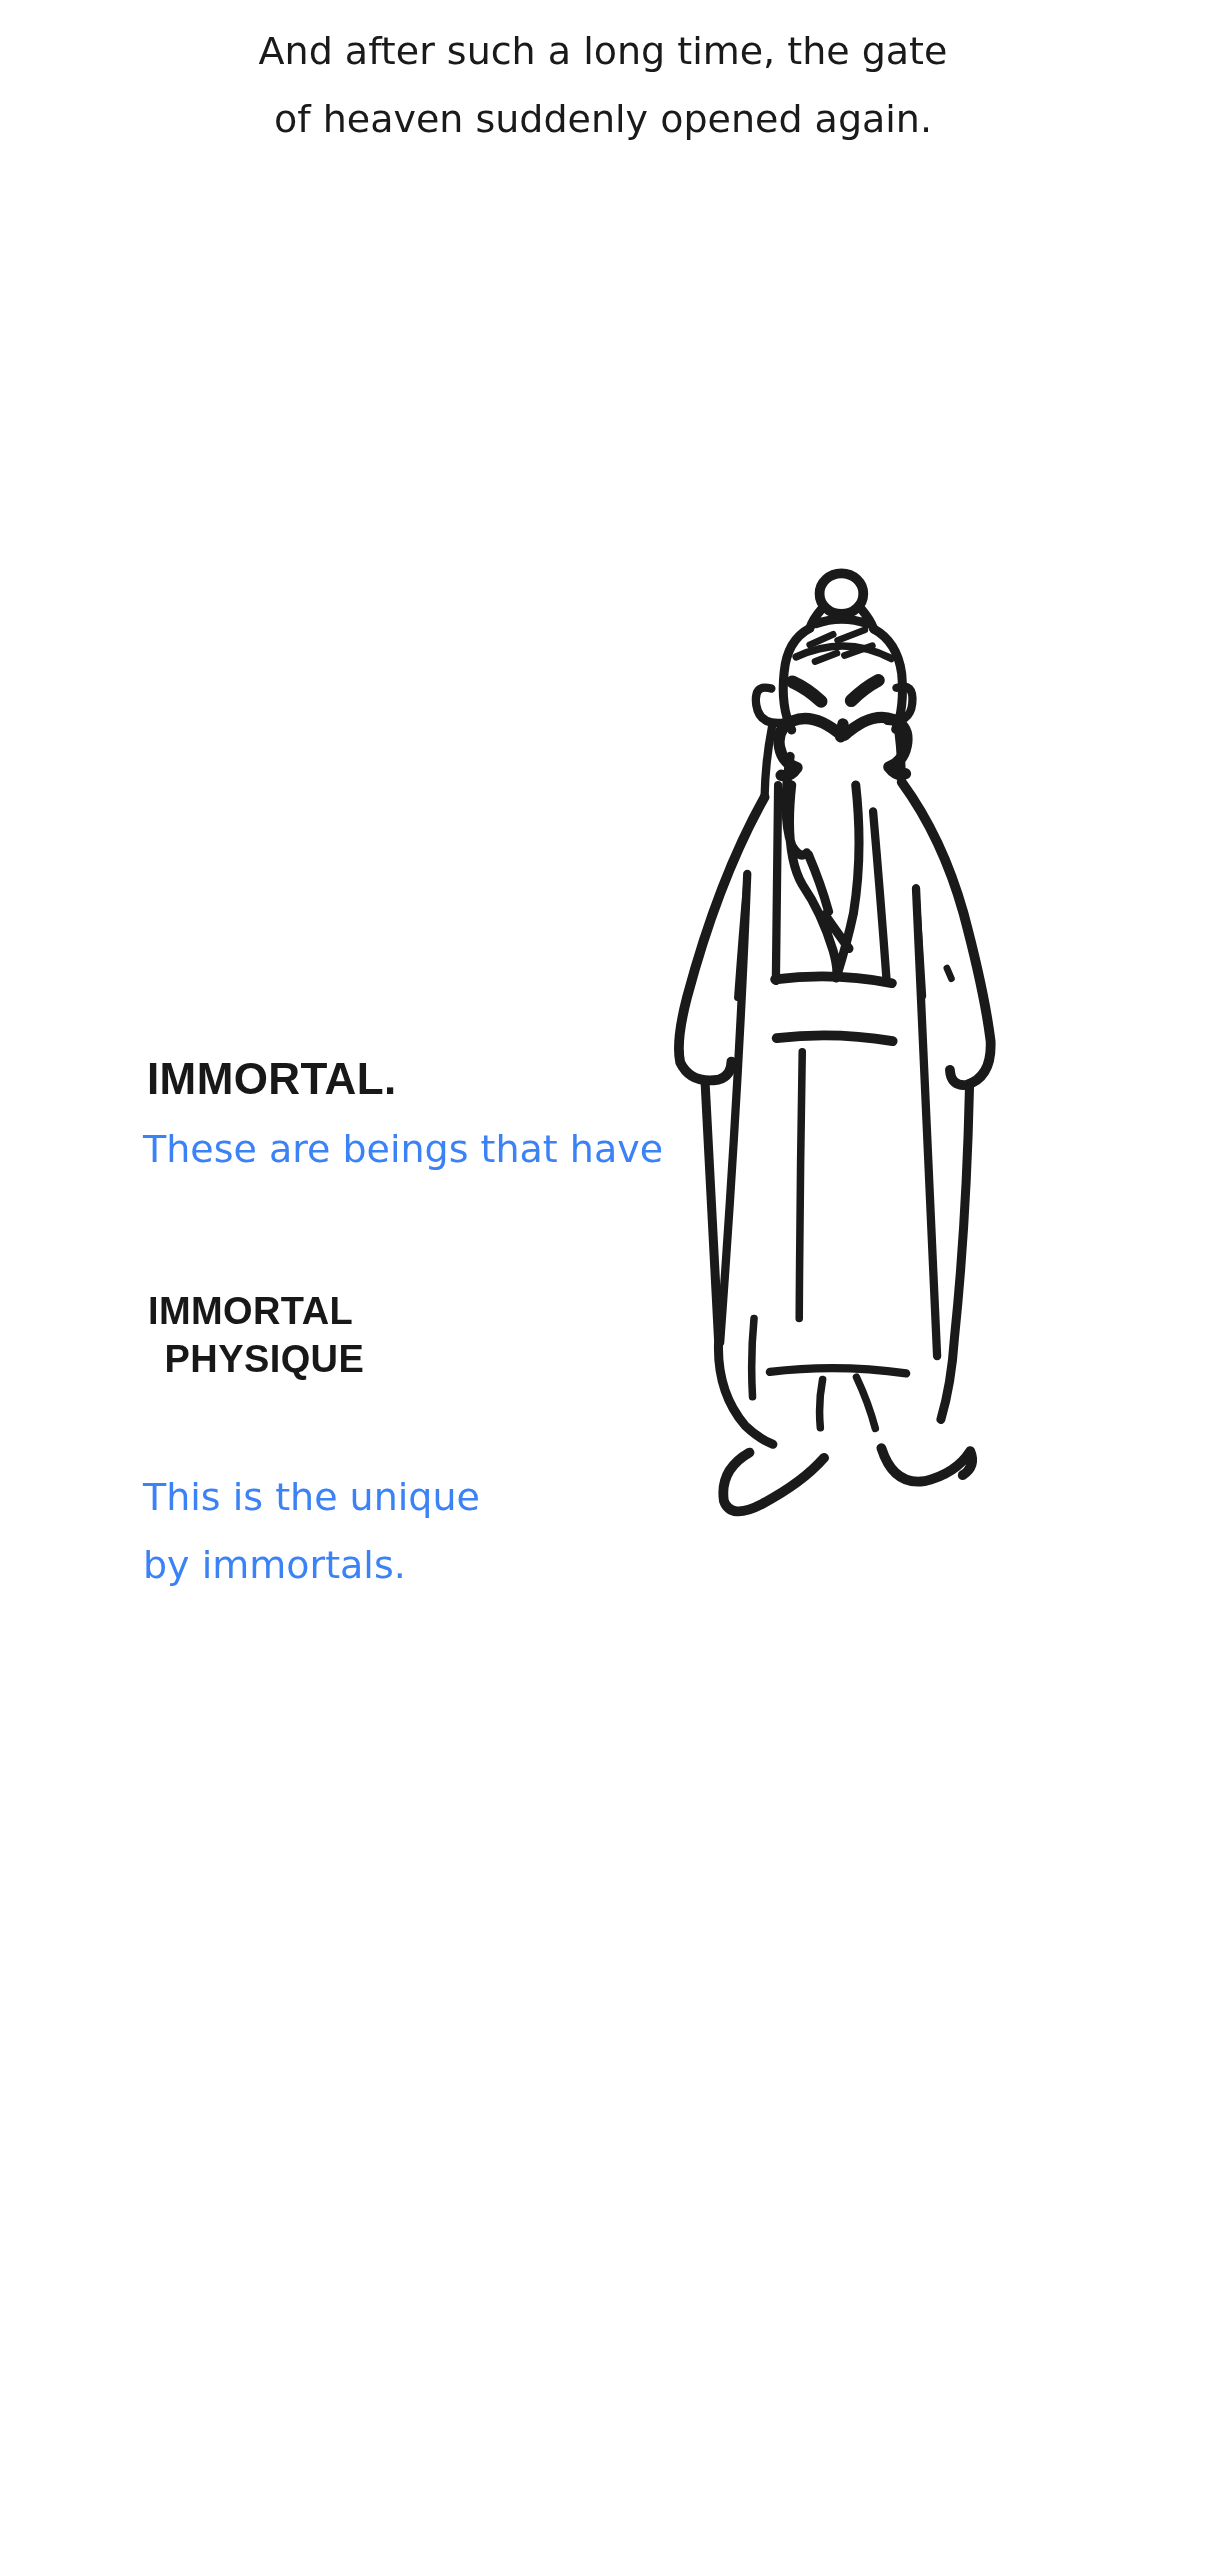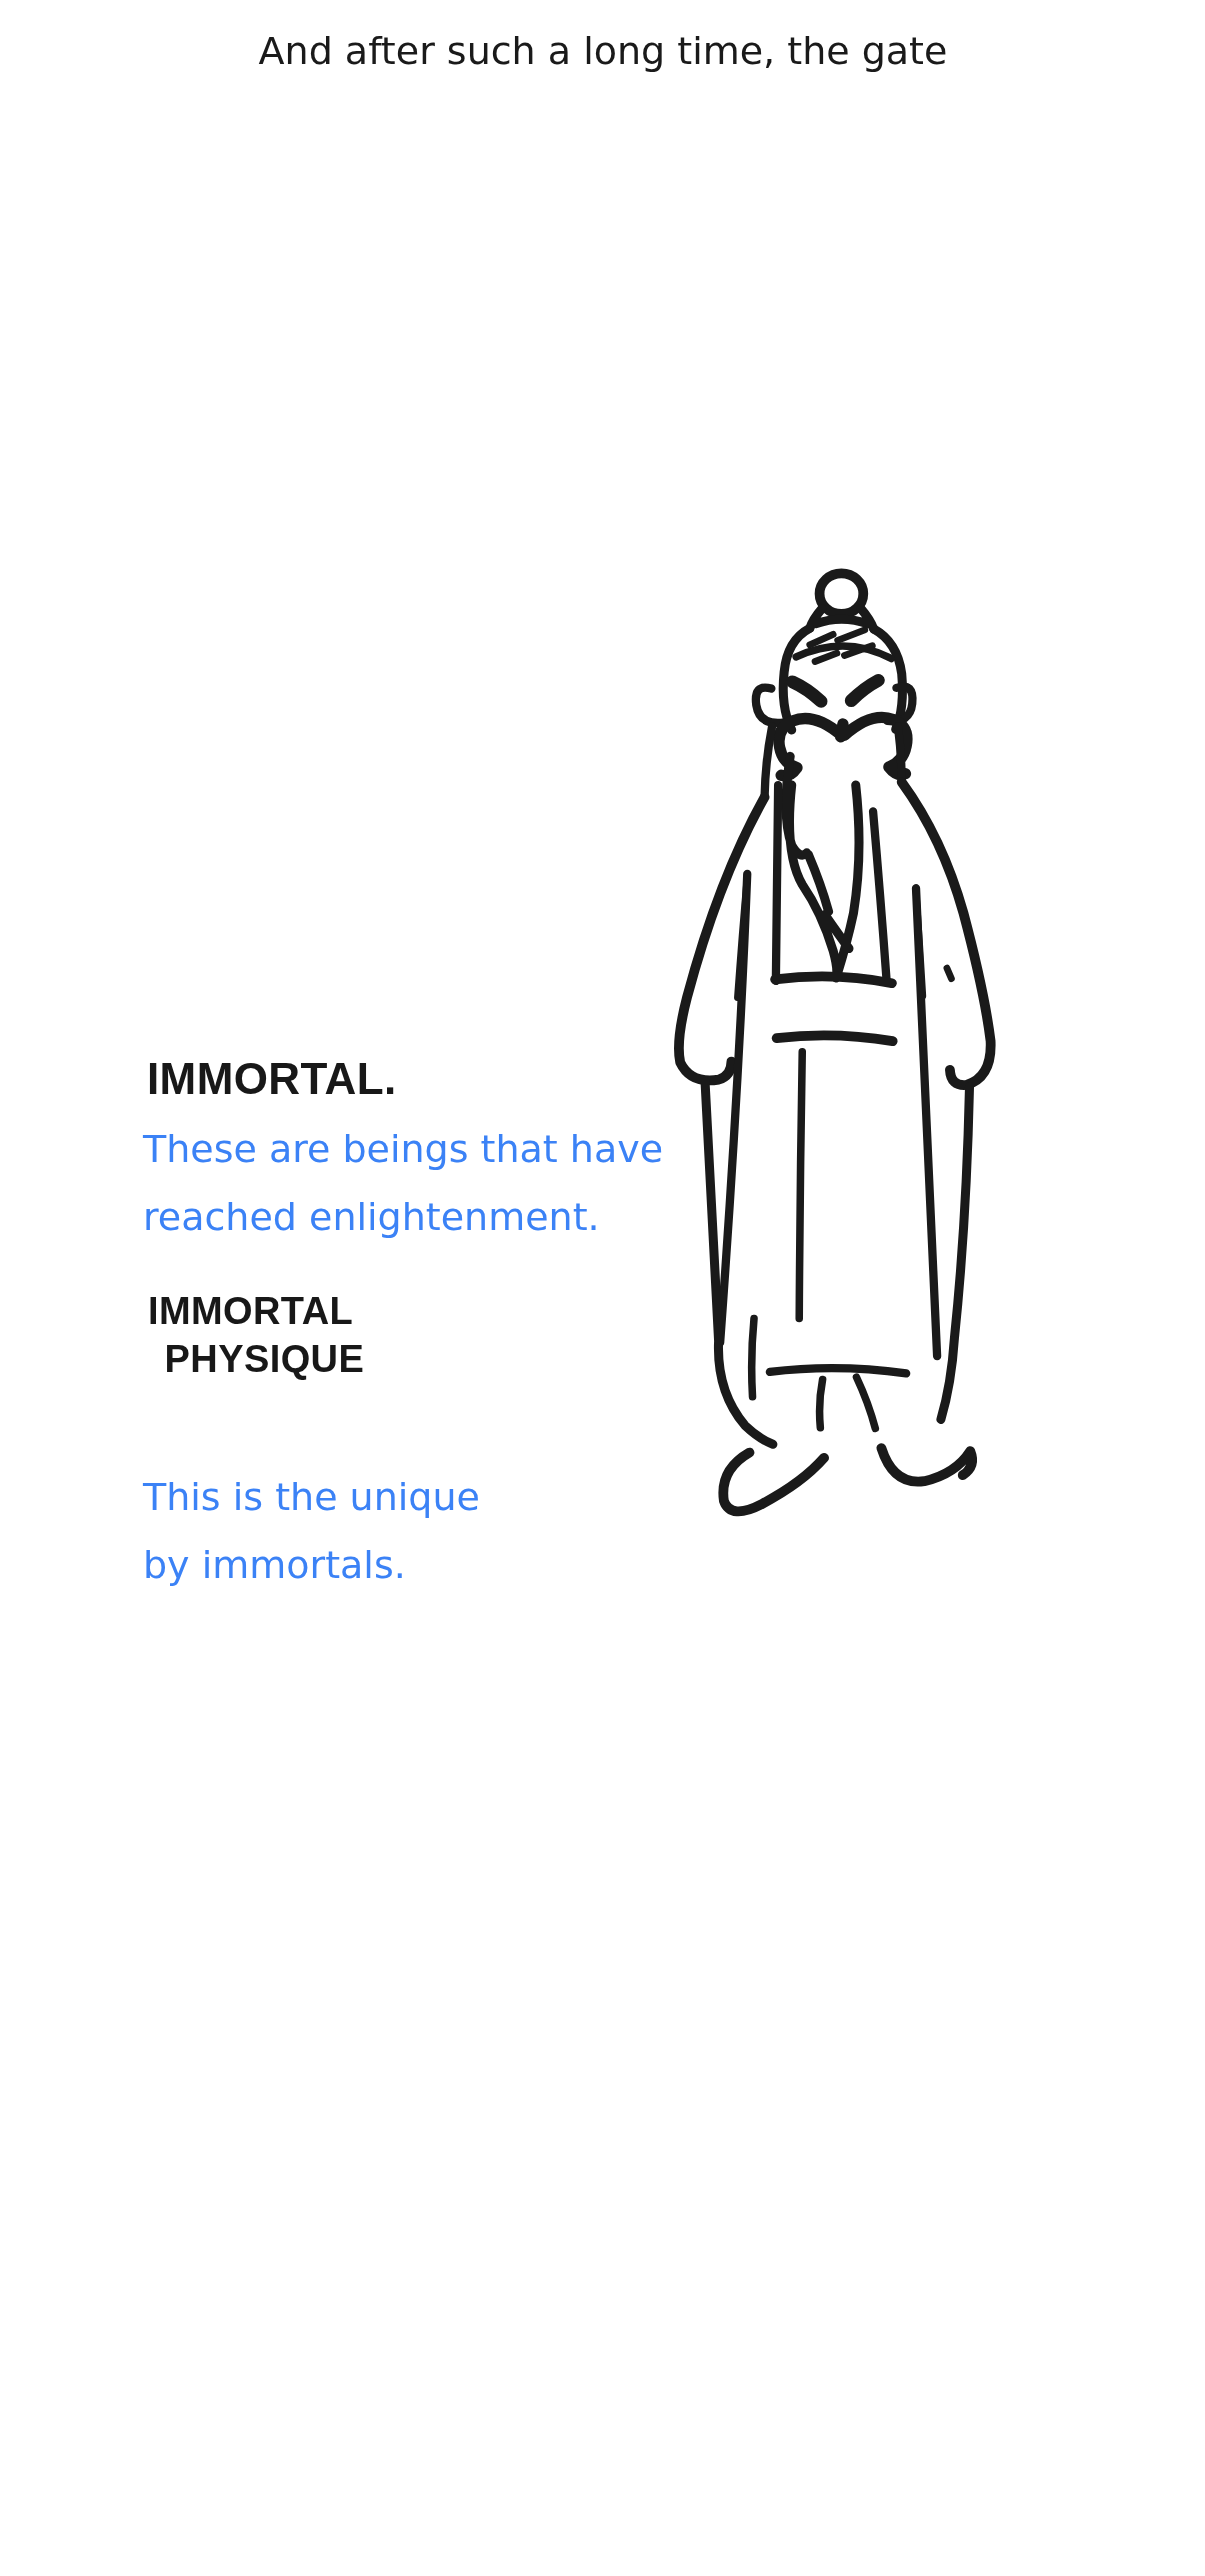--- a/index.html
+++ b/index.html
@@ -72,20 +72,21 @@
     top: 1463px;
   }
 </style>
 </head>
 <body>
 
 <div class="page">
 
   <div class="narration">
     <div>And after such a long time, the gate</div>
+    <div>of heaven suddenly opened again.</div>
   </div>
 
   <svg class="character-svg" viewBox="0 0 560 1310" xmlns="http://www.w3.org/2000/svg">
     <g stroke="#1a1a1a" fill="none" stroke-linecap="round" stroke-linejoin="round">
       <ellipse cx="258" cy="46" rx="29" ry="27" stroke-width="13"></ellipse>
       <path stroke-width="12" d="M232,66 Q220,80 216,92 M284,66 Q296,80 301,93 M224,86 Q258,74 293,86"></path>
       <path stroke-width="12" d="M216,92 Q186,108 182,150 Q177,196 192,227 M301,93 Q332,110 338,152 Q342,198 330,226"></path>
       <path stroke-width="10" d="M198,130 Q262,100 324,132"></path>
       <path stroke-width="9" d="M216,114 L247,100 M253,108 L289,94 M262,128 L299,115 M223,136 L252,125"></path>
       <path stroke-width="17" d="M193,163 Q213,172 231,189"></path>
@@ -107,21 +108,20 @@
       <path stroke-width="10" d="M142,1008 Q137,1060 140,1112 M233,1089 Q227,1120 230,1153 M278,1086 Q294,1120 303,1154"></path>
       <path stroke-width="13" d="M136,1186 Q96,1209 102,1250 Q111,1276 153,1254 Q206,1226 235,1193"></path>
       <path stroke-width="13" d="M311,1180 Q327,1230 368,1224 Q410,1214 429,1184 Q437,1204 419,1216"></path>
       <path stroke-width="9" d="M120,582 Q126,498 133,420 M366,580 Q362,512 357,440 M398,543 L404,557"></path>
     </g>
   </svg>
 
   <h2 class="glossary-term term-immortal">IMMORTAL.</h2>
   <p class="glossary-def def-immortal">
     <span style="display:block">These are beings that have</span>
-    <span style="display:block">reached enlightenment.</span>
   </p>
 
   <h2 class="glossary-term term-physique">
     <span style="display:block">IMMORTAL</span>
     <span style="display:block" class="indent">PHYSIQUE</span>
   </h2>
   <p class="glossary-def def-physique">
     <span style="display:block">This is the unique</span>
     <span style="display:block">by immortals.</span>
   </p>

